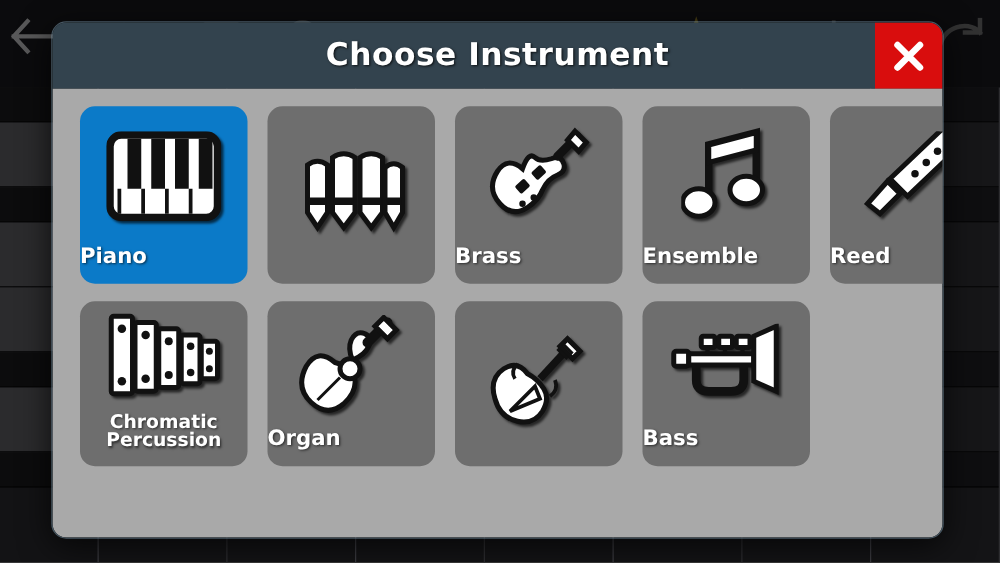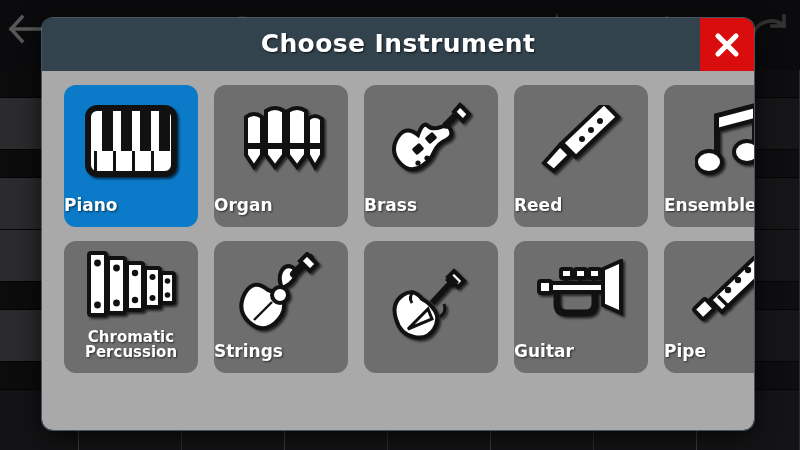--- a/index.html
+++ b/index.html
@@ -224,68 +224,67 @@
        <path d="M70 16 q7 -6 14 0 v36 l-7 12 l-7 -12 Z"></path>
      </g>
      <g fill="#111">
        <rect x="9" y="40" width="14" height="6"></rect>
        <rect x="29" y="40" width="16" height="6"></rect>
        <rect x="51" y="40" width="16" height="6"></rect>
        <rect x="71" y="40" width="12" height="6"></rect>
      </g>
    </svg>
           </div>
-          <div class="lbl sz-lg">Organ</div>
         </div>
         <div class="tile">
           <div class="ico">
             <svg width="86" height="80" viewBox="0 0 86 80">
      <g stroke="#111" stroke-width="4" fill="#fff">
        <path d="M30 34 q-12 -10 -20 2 q-9 14 2 26 q10 11 22 3 q9 -6 12 -14 q4 -9 12 -12 q7 -3 5 -9 q-2 -7 -10 -4 q-9 3 -13 -1 q-5 -5 -10 9 Z"></path>
        <path d="M58 24 L74 8" stroke-width="7" stroke-linecap="round"></path>
        <path d="M72 4 l9 9 l-6 7 l-9 -9 Z"></path>
      </g>
      <g fill="#111">
        <rect x="25" y="44" width="10" height="8" rx="1.5" transform="rotate(-42 30 48)"></rect>
        <rect x="38" y="33" width="10" height="8" rx="1.5" transform="rotate(-42 43 37)"></rect>
        <circle cx="30" cy="62" r="2.6"></circle>
                 <circle cx="39" cy="57" r="2.6"></circle>
      </g>
    </svg>
           </div>
           <div class="lbl sz-lg">Brass</div>
-        </div>
-        <div class="tile">
-          <div class="ico">
-            <svg width="86" height="72" viewBox="0 0 86 72">
-     <g stroke="#111" stroke-width="4" fill="#fff">
-       <path d="M6 58 L22 40 L32 50 L16 66 Z"></path>
-       <path d="M24 38 L66 -2 L80 12 L38 52 Z"></path>
-     </g>
-     <g fill="#111">
-       <circle cx="44" cy="34" r="3"></circle>
-                <circle cx="53" cy="25" r="3"></circle>
-                <circle cx="62" cy="16" r="3"></circle>
-     </g>
-   </svg>
-          </div>
-          <div class="lbl sz-lg">Reed</div>
         </div>
         <div class="tile">
           <div class="ico">
             <svg width="72" height="82" viewBox="0 0 72 82">
      <g fill="#fff" stroke="#111" stroke-width="4">
        <path d="M22 62 V16 L60 6 V52" fill="none" stroke-width="6"></path>
        <path d="M22 16 L60 6 L60 20 L22 30 Z"></path>
        <ellipse cx="14" cy="62" rx="13" ry="11"></ellipse>
        <ellipse cx="52" cy="52" rx="13" ry="11"></ellipse>
      </g>
    </svg>
           </div>
           <div class="lbl sz-lg">Ensemble</div>
+        </div>
+        <div class="tile">
+          <div class="ico">
+            <svg width="86" height="72" viewBox="0 0 86 72">
+     <g stroke="#111" stroke-width="4" fill="#fff">
+       <path d="M6 58 L22 40 L32 50 L16 66 Z"></path>
+       <path d="M24 38 L66 -2 L80 12 L38 52 Z"></path>
+     </g>
+     <g fill="#111">
+       <circle cx="44" cy="34" r="3"></circle>
+                <circle cx="53" cy="25" r="3"></circle>
+                <circle cx="62" cy="16" r="3"></circle>
+     </g>
+   </svg>
+          </div>
+          <div class="lbl sz-lg">Reed</div>
         </div>
         <div class="tile">
           <div class="ico">
             <svg width="92" height="76" viewBox="0 0 92 76">
      <g stroke="#111" stroke-width="4" fill="#fff">
        <rect x="4" y="6" width="17" height="62" rx="2"></rect>
        <rect x="23" y="11" width="17" height="55" rx="2"></rect>
        <rect x="42" y="16" width="16" height="47" rx="2"></rect>
        <rect x="60" y="21" width="15" height="39" rx="2"></rect>
        <rect x="76" y="26" width="13" height="30" rx="2"></rect>
@@ -312,21 +311,21 @@
      <g stroke="#111" stroke-width="4" fill="#fff">
        <path d="M30 38 q-14 -12 -23 3 q-9 17 4 29 q13 12 26 1 q10 -9 9 -19 q-1 -10 -16 -14 Z"></path>
        <path d="M44 36 q10 -4 13 -11 q3 -7 -3 -10 q-7 -3 -11 5 q-3 7 1 16 Z"></path>
        <path d="M56 22 L72 6" stroke-width="8" stroke-linecap="round"></path>
        <path d="M69 2 l10 10 l-7 7 l-10 -10 Z"></path>
        <circle cx="42" cy="43" r="8"></circle>
      </g>
      <path d="M16 68 L34 50" stroke="#111" stroke-width="2.4" fill="none"></path>
    </svg>
           </div>
-          <div class="lbl sz-lg">Strings</div>
+          <div class="lbl sz-lg">Organ</div>
         </div>
         <div class="tile">
           <div class="ico">
             <svg width="86" height="84" viewBox="0 0 86 84">
      <g stroke="#111" stroke-width="4" fill="#fff">
        <path d="M34 34 q-8 -11 -19 -4 q-12 8 -7 24 q4 15 18 18 q13 3 20 -8 q6 -10 1 -18 q-5 -8 -13 -12 Z"></path>
        <path d="M26 26 q-6 6 -2 12 M52 52 q7 -5 4 -13" stroke-width="3" fill="none"></path>
        <path d="M44 38 L68 12" stroke-width="6"></path>
        <path d="M66 6 l10 10 l-6 6 l-10 -10 Z"></path>
      </g>
@@ -346,34 +345,17 @@
        <rect x="16" y="24" width="52" height="9"></rect>
        <path d="M68 10 L86 2 L86 54 L68 46 Z"></path>
        <path d="M22 33 v12 q0 9 10 9 h18 q10 0 10 -9 v-12" fill="none" stroke-width="7"></path>
        <rect x="26" y="10" width="11" height="9" rx="1.5"></rect>
        <rect x="40" y="10" width="11" height="9" rx="1.5"></rect>
        <rect x="54" y="10" width="11" height="9" rx="1.5"></rect>
        <path d="M31 19 v5 M45 19 v5 M59 19 v5" stroke-width="3.4"></path>
      </g>
    </svg>
           </div>
-          <div class="lbl sz-lg">Guitar</div>
-        </div>
-        <div class="tile">
-          <div class="ico">
-            <svg width="86" height="72" viewBox="0 0 86 72">
-     <g stroke="#111" stroke-width="4" fill="#fff">
-       <rect x="8" y="46" width="16" height="14" rx="2" transform="rotate(-44 16 53)"></rect>
-       <path d="M22 44 L66 2 L78 14 L34 56 Z"></path>
-     </g>
-     <g fill="#111">
-       <circle cx="40" cy="34" r="3.2"></circle>
-                <circle cx="50" cy="24" r="3.2"></circle>
-                <circle cx="60" cy="14" r="3.2"></circle>
-     </g>
-     <path d="M30 40 L42 52" stroke="#111" stroke-width="3.4" fill="none"></path>
-   </svg>
-          </div>
-          <div class="lbl sz-lg">Pipe</div>
+          <div class="lbl sz-lg">Bass</div>
         </div>
       </div>
   </div>
 </div>
 
 </body></html>

